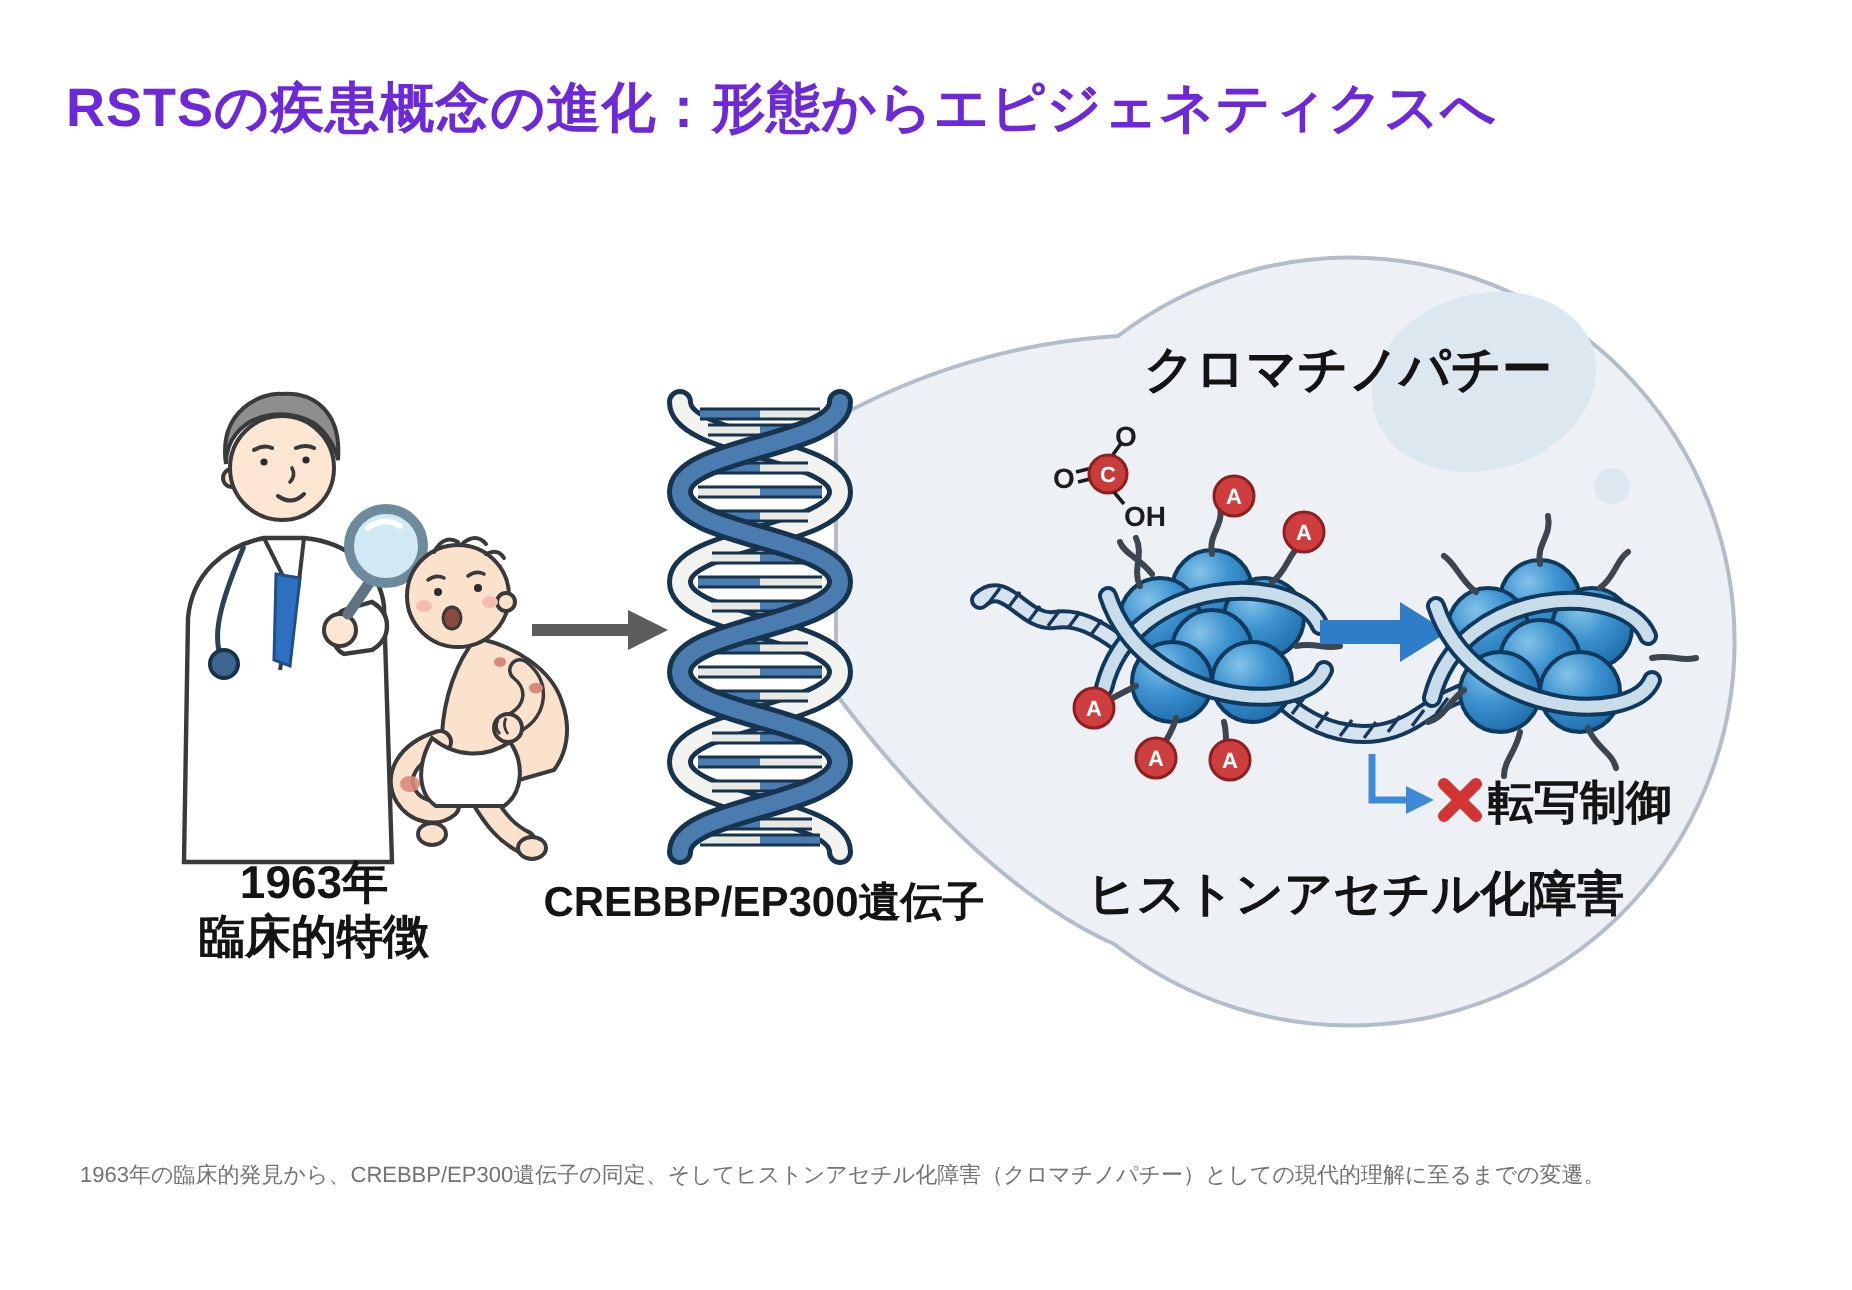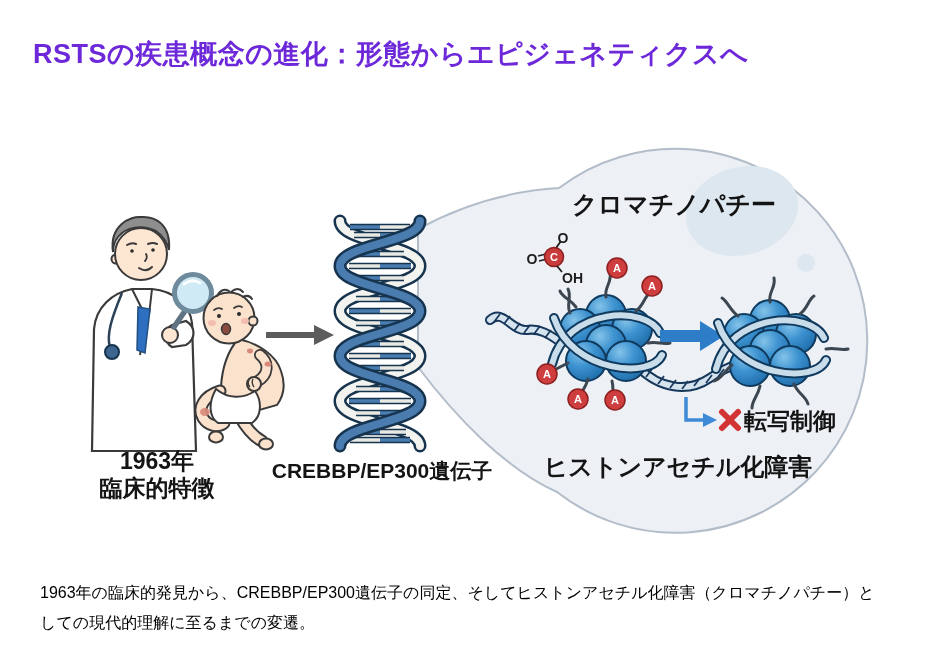--- a/index.html
+++ b/index.html
@@ -1,19 +1,19 @@
 <!DOCTYPE html>
 <html><head>
 <meta charset="utf-8">
 <style>
   html,body{margin:0;padding:0;background:#ffffff;}
   body{width:926px;height:645px;position:relative;font-family:"Liberation Sans","DejaVu Sans",sans-serif;overflow:hidden;}
   .page-title{position:absolute;left:33px;top:36px;font-size:27px;font-weight:700;color:#6d28d9;letter-spacing:.5px;}
-  .figure-wrap{position:absolute;left:0;top:121px;width:917px;height:477px;}
-  .caption{position:absolute;left:40px;top:578px;width:848px;font-size:16px;line-height:1.85;color:#000000;}
+  .figure-wrap{position:absolute;left:0;top:101px;width:917px;height:477px;}
+  .caption{position:absolute;left:40px;top:578px;width:848px;font-size:11px;line-height:1.85;color:#737373;}
   svg text{font-family:"Liberation Sans","DejaVu Sans",sans-serif;}
   .jp-bold{font-weight:700;fill:#141414;}
 </style>
 </head>
 <body>
 
 <div class="page-title">RSTSの疾患概念の進化：形態からエピジェネティクスへ</div>
 
 <div class="figure-wrap">
 <svg width="926" height="477" viewBox="0 0 926 477">

